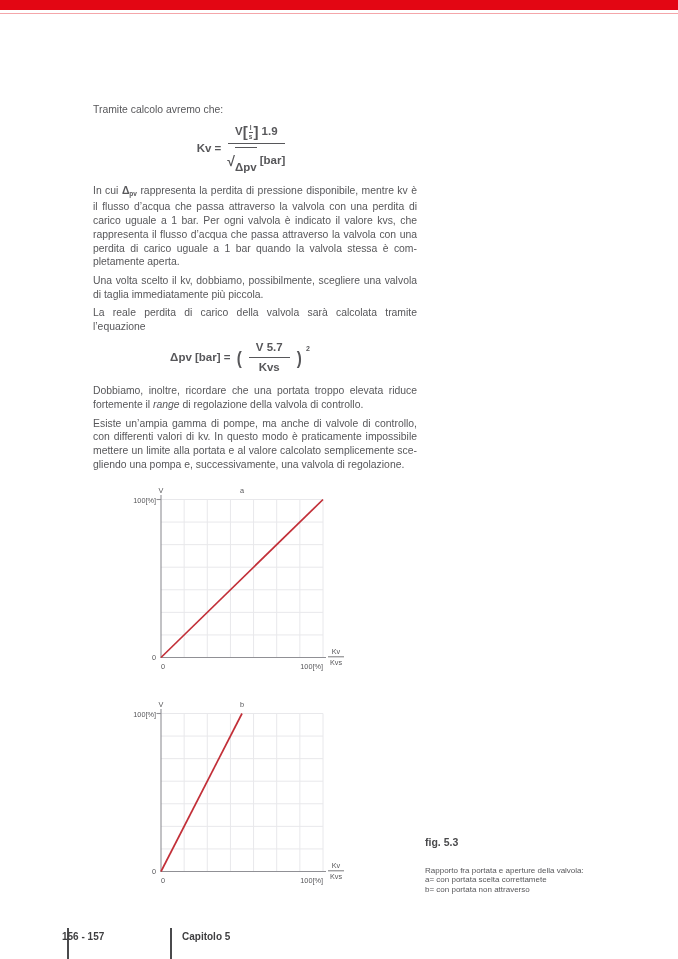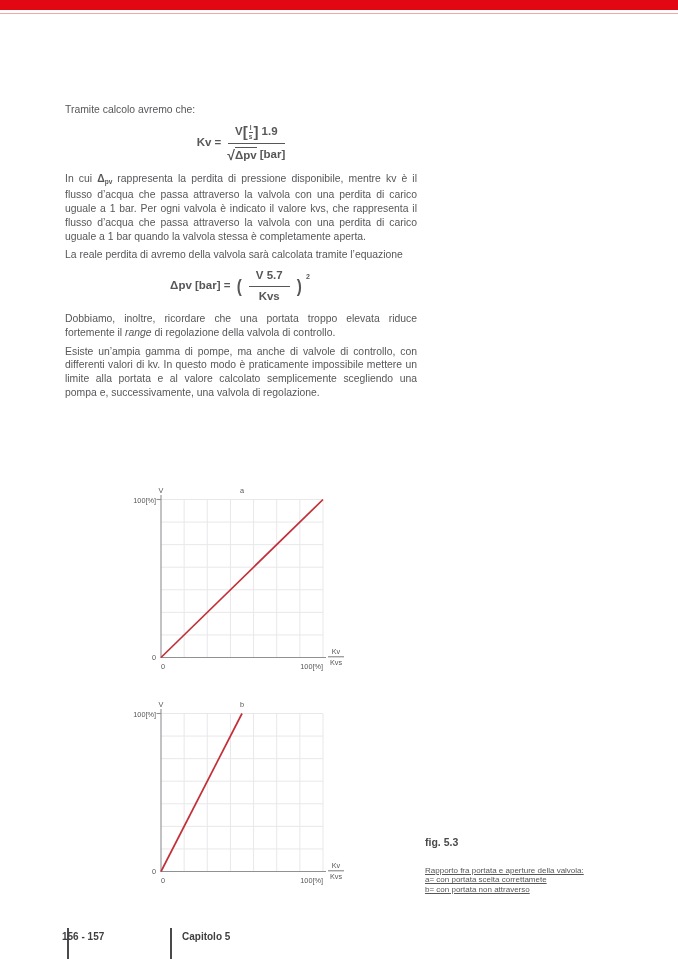--- a/index.html
+++ b/index.html
@@ -8,54 +8,54 @@
     width:678px; height:959px; position:relative; overflow:hidden;
     font-family:"Liberation Sans", sans-serif; color:#57575a;
   }
   .topbar { position:absolute; left:0; top:0; width:678px; height:10px; }
   .accent-line { position:absolute; left:0; top:13px; width:678px; height:1px; }
 
   .text-col {
     position:absolute; left:65px; top:103px; width:352px;
     font-size:10.4px; line-height:13.7px;
   }
-  .text-col p { text-align:justify; }
+  .text-col p { text-align:justify;margin-left:28px; }
   .intro { margin-bottom:4px; }
   .para { margin-bottom:5px; }
   sub.sm { font-size:6.5px; vertical-align:-2px; font-weight:bold; }
   .it { font-style:italic; }
   .bold { font-weight:bold; }
 
   .formula {
     display:flex; justify-content:center; align-items:center; gap:6px;
     font-weight:bold; font-size:11.5px; color:#57575a; margin:6px 0 9px 0;
   }
   .frac { display:inline-flex; flex-direction:column; align-items:center; }
   .frac .num { display:flex; align-items:center; border-bottom:1.4px solid #57575a; padding:1px 7px 3px; }
   .frac .den { display:flex; align-items:center; padding-top:3px; }
   .minifrac { display:inline-flex; flex-direction:column; align-items:center; font-size:6.5px; line-height:1.1; margin:0 1px; }
   .minifrac .mnum { border-bottom:0.9px solid #57575a; padding:0 1px 1px; }
   .brk { font-size:15px; line-height:1; font-weight:bold; }
   .radical { font-size:14px; line-height:1; margin-right:0; }
-  .radicand { border-top:1.3px solid #57575a; padding-top:1px; margin-right:3px; }
+  .radicand { border-top:1.3px solid #57575a; padding-top:13px; margin-right:3px; }
   .paren { font-size:19px; line-height:1; font-weight:bold; transform:scaleX(.8); }
   .fexp { font-size:7px; position:relative; top:-9px; left:-2px; font-weight:bold; }
   .gapR { margin-right:3px; }
 
   .chart { position:absolute; width:230px; height:200px; }
   .chart-a { left:122px; top:483px; }
   .chart-b { left:122px; top:697px; }
   .clab { font-family:"Liberation Sans", sans-serif; font-size:7.3px; fill:#57575a; }
   .grid line { stroke:#e8e8eb; stroke-width:1; }
   .axis { stroke:#909095; stroke-width:1.1; fill:none; }
   .fracbar { stroke:#57575a; stroke-width:0.8; }
 
   .fig-caption { position:absolute; left:425px; top:836px; width:205px; }
   .fig-title { font-size:10.5px; font-weight:bold; color:#49494b; margin-bottom:18px; }
-  .fig-line { font-size:8px; line-height:9.4px; color:#57575a;text-decoration:underline; }
+  .fig-line { font-size:8px; line-height:9.4px; color:#57575a; }
 
   .footer-bar { position:absolute; top:928px; width:1.5px; height:31px; background:#4a4a4c; }
   .footer-text { position:absolute; top:931px; font-size:10px; font-weight:bold; color:#3f3f41; }
 </style>
 </head>
 <body>
 
 <div class="topbar" style="background: rgb(227, 6, 19);"></div>
 <div class="accent-line" style="background: rgb(244, 166, 170);"></div>
 
@@ -78,22 +78,23 @@
       <span class="den">
         <span class="radical">√</span>
           <span class="radicand">Δpv</span>
           <span>[bar]</span>
       </span>
     </span>
   </div>
 
   <p class="para"><span>In cui </span><span class="bold">Δ</span><sub class="sm">pv</sub><span> rappresenta la perdita di pressione disponibile, mentre kv è il flusso d’acqua che passa attraverso la valvola con una perdita di carico uguale a 1 bar. Per ogni valvola è indicato il valore kvs, che rappresenta il flusso d’acqua che passa attraverso la valvola con una perdita di carico uguale a 1 bar quando la valvola stessa è com­pletamente aperta.</span></p>
 
+  <p class="para">Una volta scelto il kv, dobbiamo, possibilmente, scegliere una valvola di taglia immediatamente più piccola.</p>
 
-  <p class="para">La reale perdita di avremo della valvola sarà calcolata tramite l’equazione</p>
+  <p class="para">La reale perdita di carico della valvola sarà calcolata tramite l’equazione</p>
 
   <div class="formula">
     <span class="flhs">Δpv [bar] =</span>
     <span class="paren">(</span>
     <span class="frac">
       <span class="num">V 5.7</span>
       <span class="den">Kvs</span>
     </span>
     <span class="paren">)</span>
     <sup class="fexp">2</sup>

